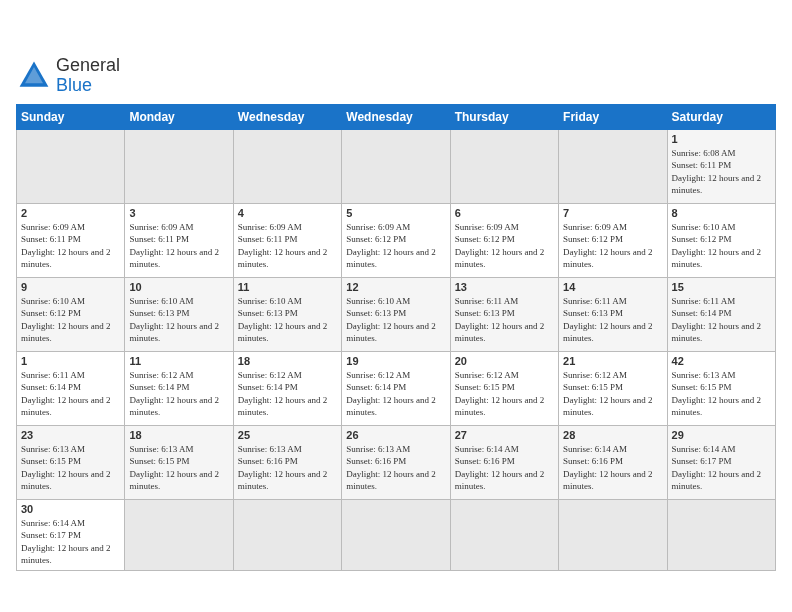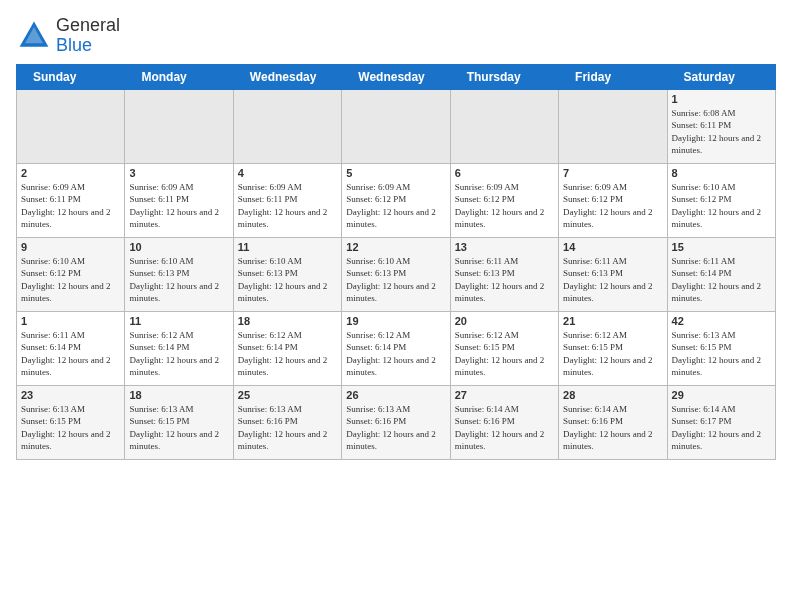--- a/index.html
+++ b/index.html
@@ -8,20 +8,21 @@
       background: #fff;
       width: 792px;
       min-height: 612px;
       padding: 16px;
     }
     .header-section {
       display: flex;
       justify-content: space-between;
       align-items: flex-start;
       margin-bottom: 8px;
+      margin-top: 40px;
     }
     .logo {
       display: flex;
       align-items: center;
       gap: 4px;
     }
     .logo-text {
       font-size: 18px;
       font-weight: normal;
       color: #333;
@@ -50,21 +51,21 @@
     table {
       width: 100%;
       border-collapse: collapse;
       table-layout: fixed;
     }
     thead th {
       background-color: #1a73c8;
       color: #fff;
       font-size: 12px;
       font-weight: bold;
-      padding: 5px 16px;
+      padding: 5px 4px;
       text-align: left;
       border: 1px solid #1a73c8;
     }
     tbody td {
       border: 1px solid #bbb;
       vertical-align: top;
       padding: 3px 4px;
       font-size: 9.5px;
       color: #333;
       height: 74px;
@@ -311,14 +312,28 @@
 Sunset: 6:16 PM
 Daylight: 12 hours and 2 minutes.</div>
         </td>
         <td>
           <span class="day-number">29</span>
           <div class="day-info" style="white-space: pre-line;">Sunrise: 6:14 AM
 Sunset: 6:17 PM
 Daylight: 12 hours and 2 minutes.</div>
         </td>
       </tr>
+      <tr class="last-row">
+        <td>
+          <span class="day-number">30</span>
+          <div class="day-info" style="white-space: pre-line;">Sunrise: 6:14 AM
+Sunset: 6:17 PM
+Daylight: 12 hours and 2 minutes.</div>
+        </td>
+        <td class="empty-cell"></td>
+        <td class="empty-cell"></td>
+        <td class="empty-cell"></td>
+        <td class="empty-cell"></td>
+        <td class="empty-cell"></td>
+        <td class="empty-cell"></td>
+      </tr>
     </tbody>
 </table>
 
 </body></html>

